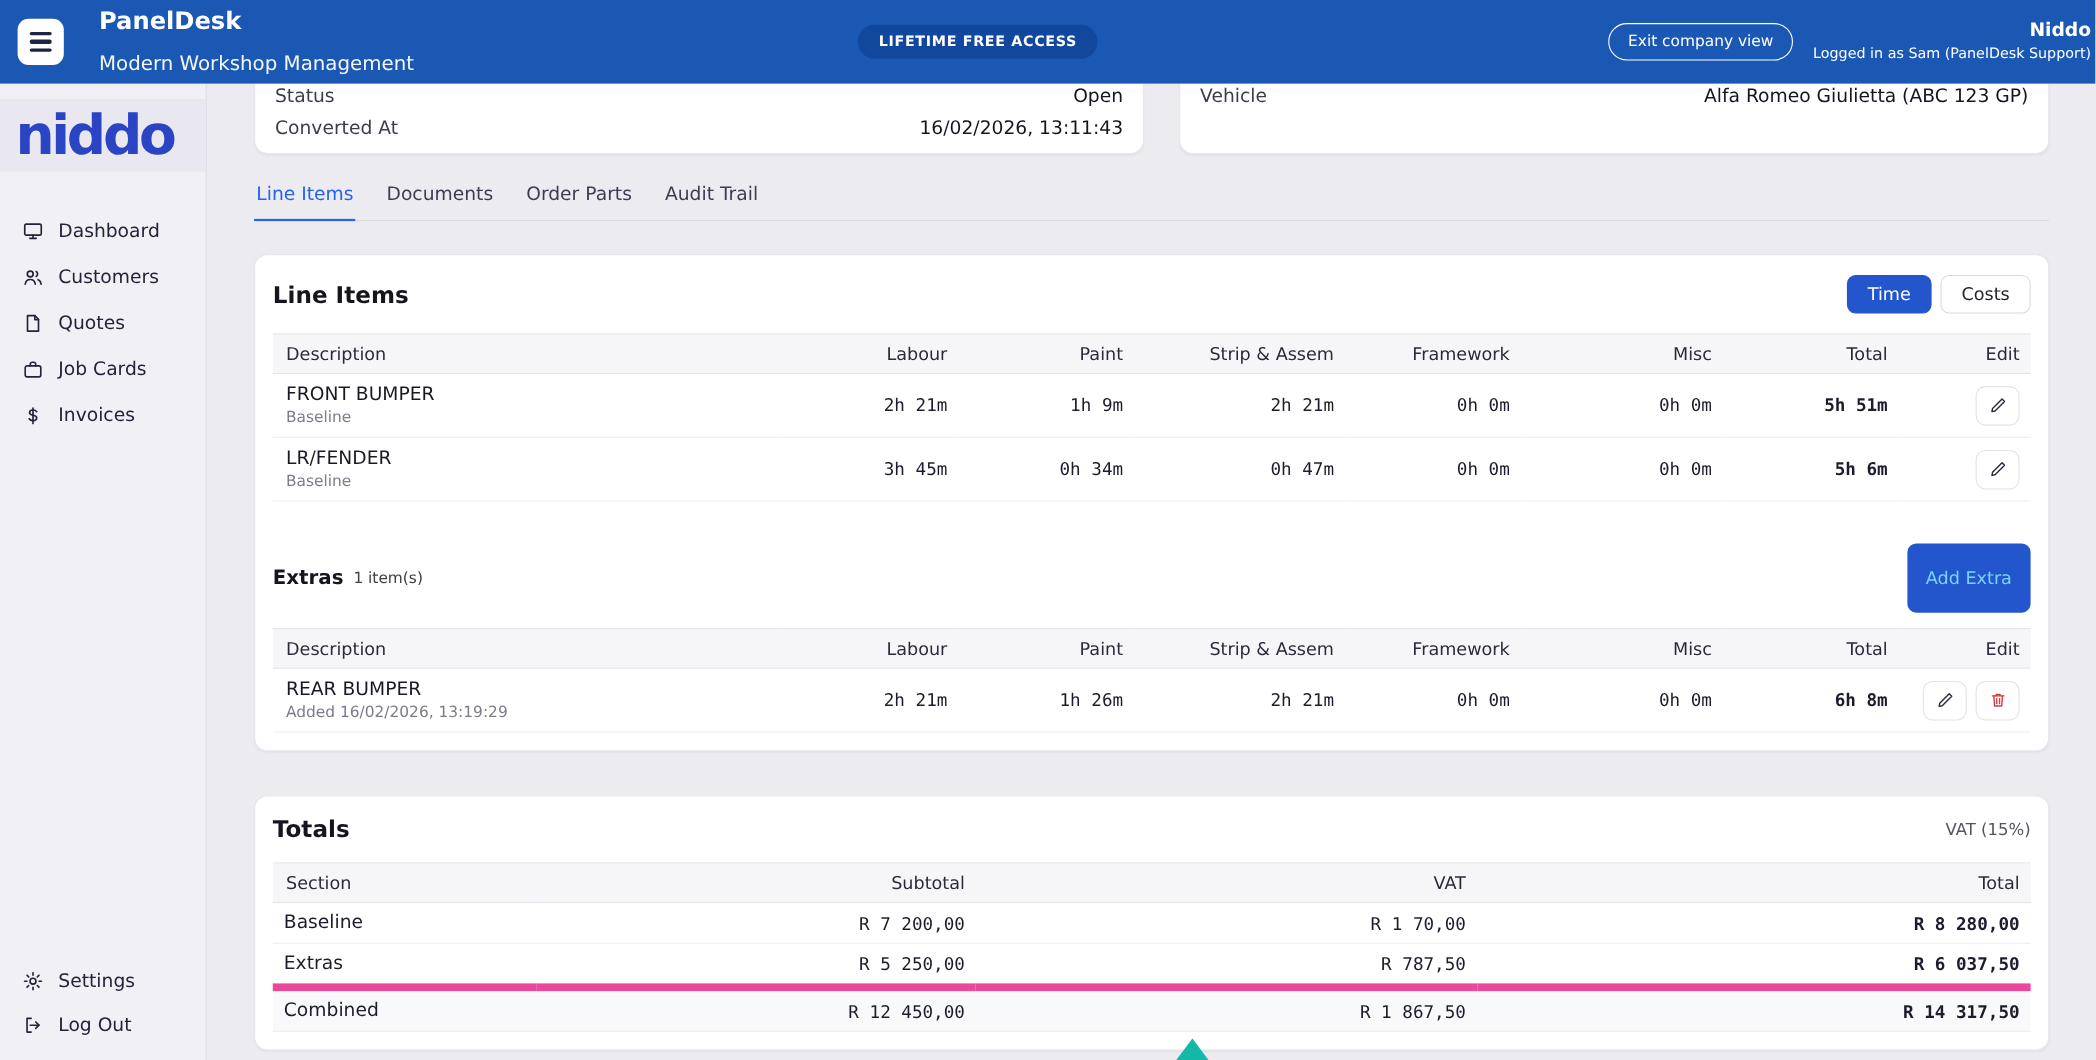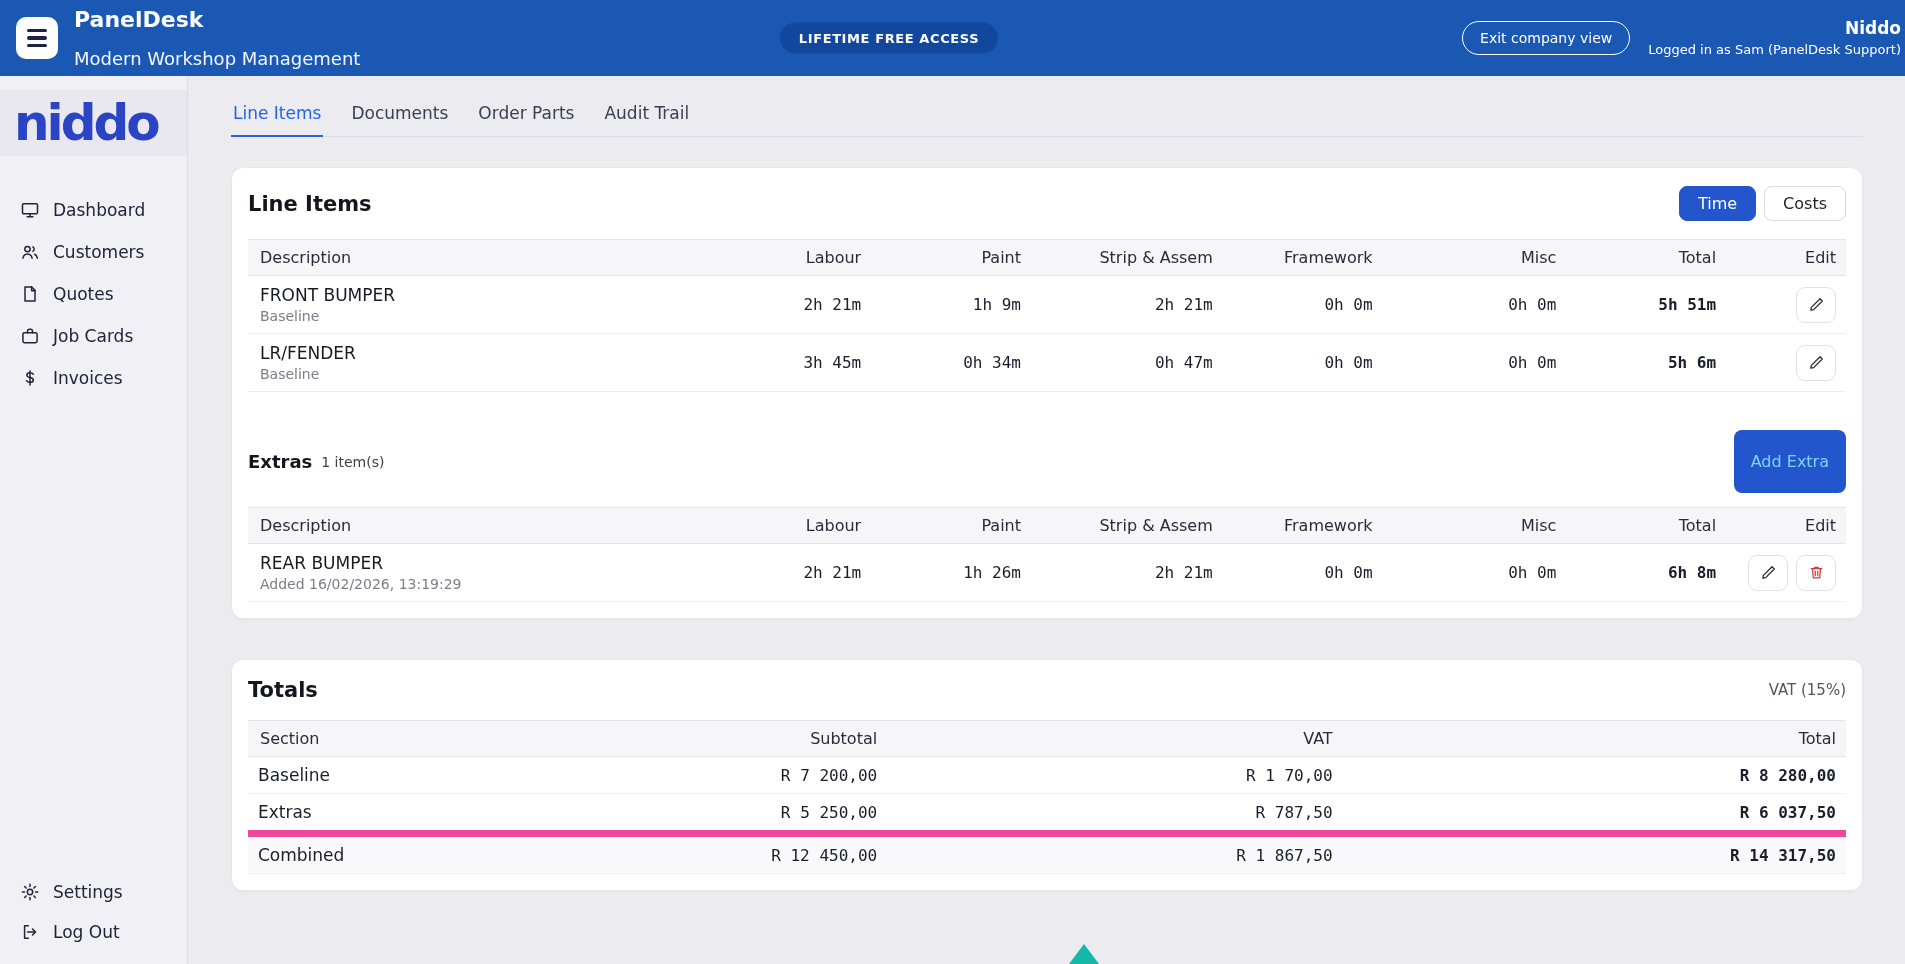--- a/index.html
+++ b/index.html
@@ -11,21 +11,21 @@
     position: relative;
   }
   button { font-family: inherit; cursor: pointer; }
 
   
   .top-header {
     position: absolute; top: 0; left: 0; width: 1905px; height: 76px;
     background: #1a58b4; color: #fff; display: flex; align-items: center;
     z-index: 10;
   }
-  .brand { display: flex; align-items: center; gap: 16px; padding-left: 16px; }
+  .brand { display: flex; align-items: center; gap: 32px; padding-left: 16px; }
   .menu-btn {
     width: 42px; height: 42px; background: #fff; border: none; border-radius: 10px;
     display: flex; align-items: center; justify-content: center; flex-direction: column; gap: 4px;
   }
   .menu-btn .bar { width: 20px; height: 3.5px; background: #1b2440; border-radius: 2px; }
   .app-name { font-size: 22px; font-weight: 700; line-height: 1.2; }
   .app-sub { font-size: 18px; margin-top: 14px; opacity: 0.95; }
   .access-badge {
     position: absolute; left: 889px; top: 50%; transform: translate(-50%, -50%);
     background: #12479e; border-radius: 999px; padding: 8px 19px;
@@ -226,20 +226,38 @@
           <path d="M15 8.5l3.5 3.5-3.5 3.5"></path>
           <path d="M18.5 12H9"></path>
         </svg>
       <span>Log Out</span>
     </button>
   </div>
 </aside>
 
 <main class="main">
 
+  <div class="summary-row">
+    <section class="card summary-card left">
+      <div class="kv-row">
+        <span class="kv-label">Status</span>
+        <span class="kv-value">Open</span>
+      </div>
+      <div class="kv-row">
+        <span class="kv-label">Converted At</span>
+        <span class="kv-value">16/02/2026, 13:11:43</span>
+      </div>
+    </section>
+    <section class="card summary-card right">
+      <div class="kv-row">
+        <span class="kv-label">Vehicle</span>
+        <span class="kv-value">Alfa Romeo Giulietta (ABC 123 GP)</span>
+      </div>
+    </section>
+  </div>
 
   <nav class="tab-bar">
     <button class="tab active">Line Items</button>
     <button class="tab">Documents</button>
     <button class="tab">Order Parts</button>
     <button class="tab">Audit Trail</button>
   </nav>
 
   <section class="card panel-card">
     <div class="panel-head">

